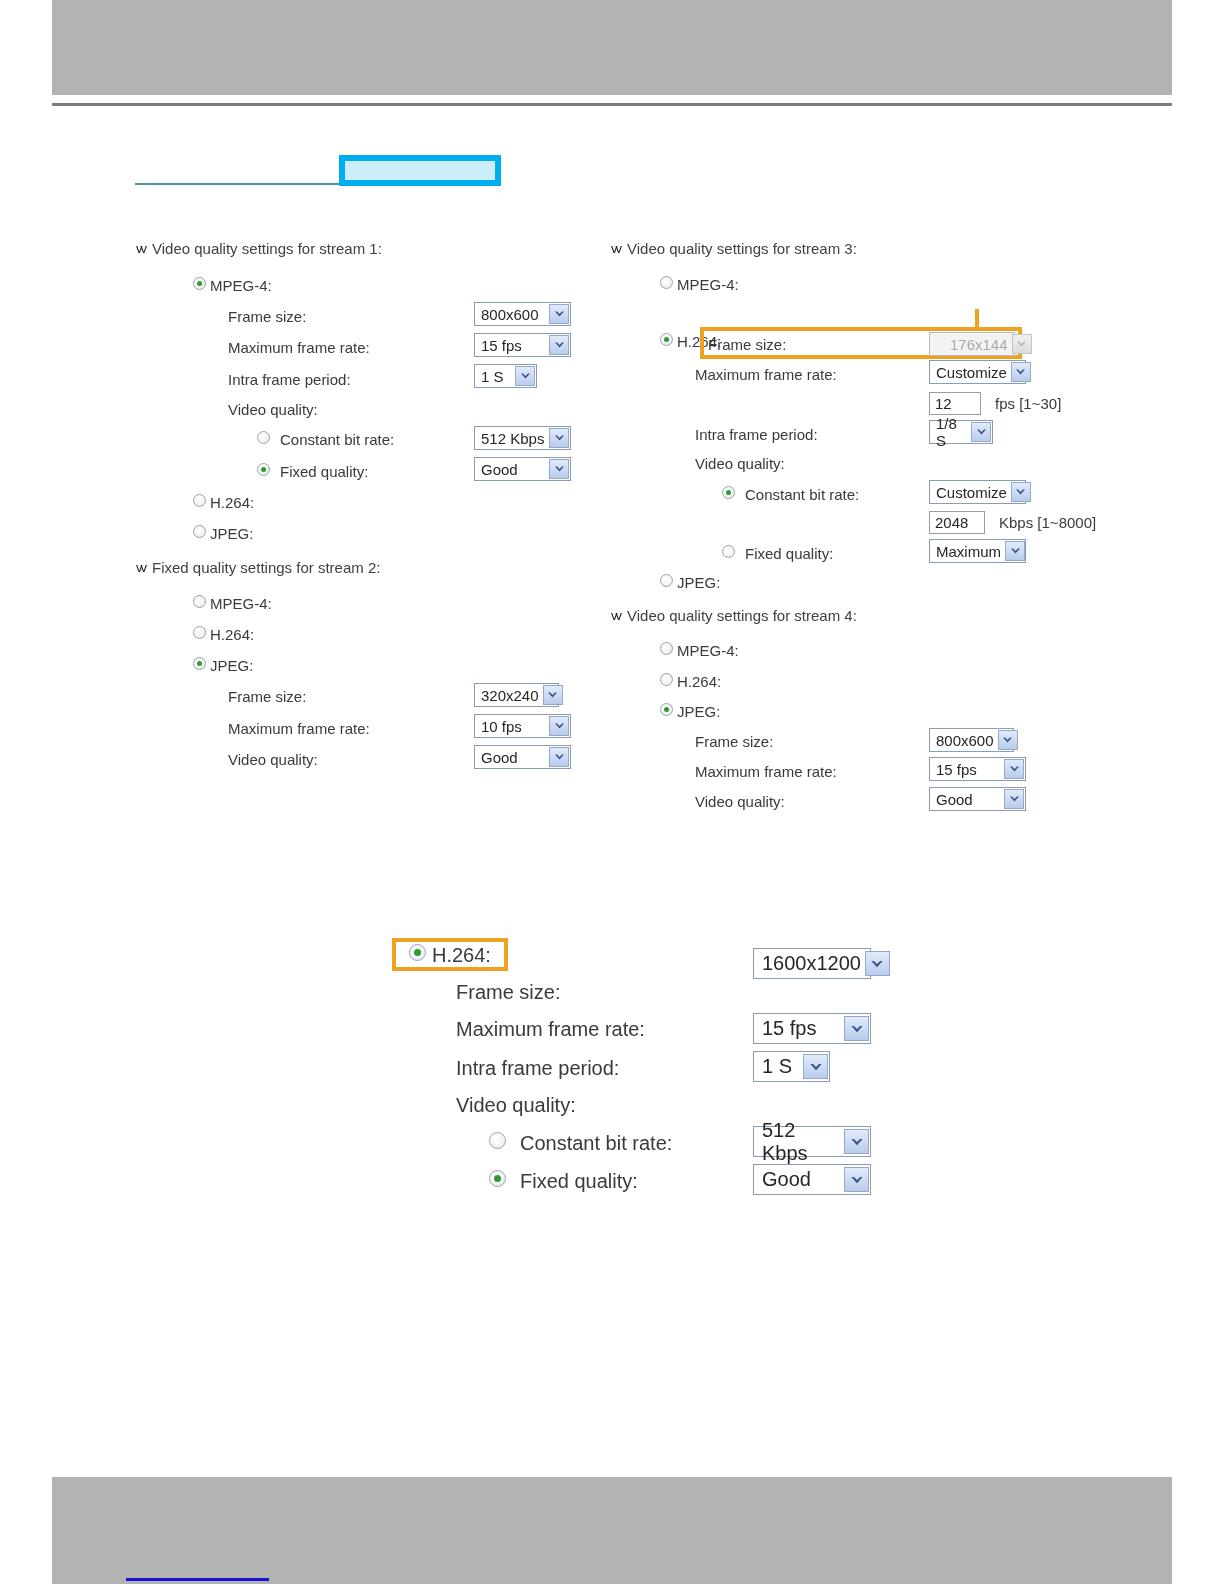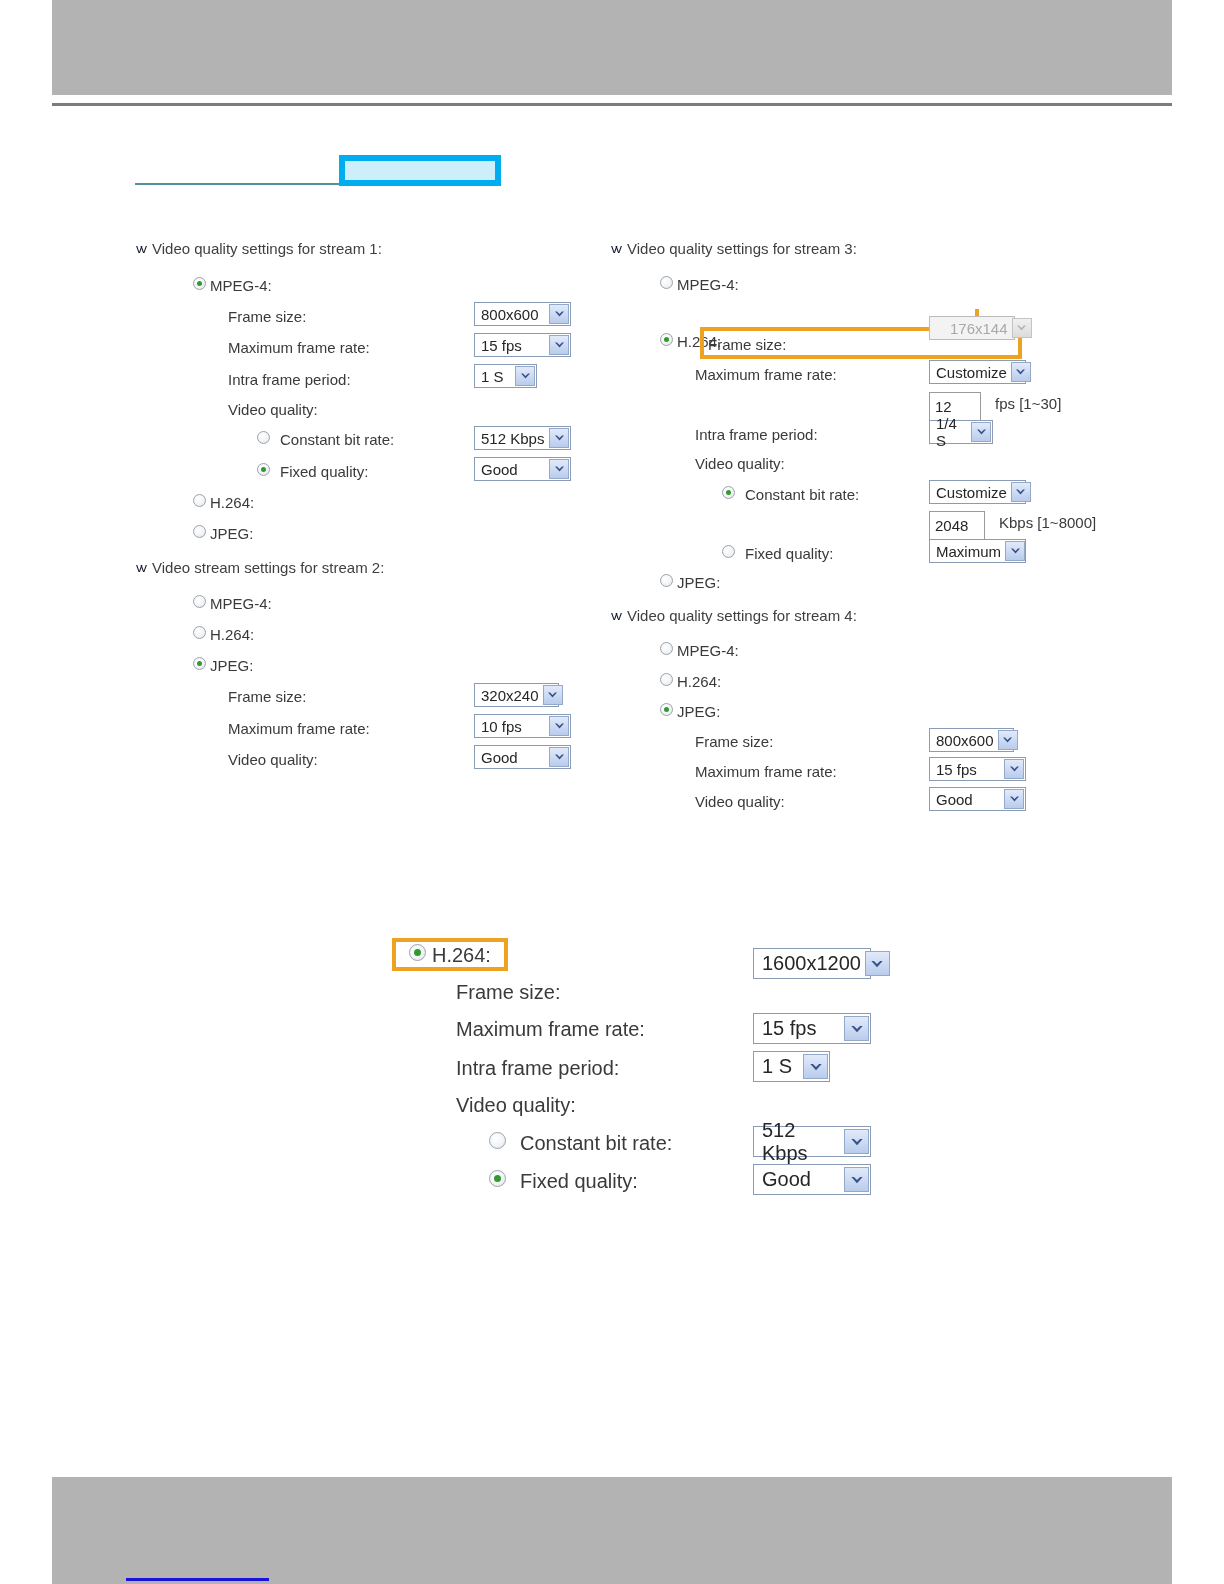--- a/index.html
+++ b/index.html
@@ -140,21 +140,21 @@
     background: linear-gradient(#f0f0f0, #dcdcdc);
     border-color: #c4c4c4;
   }
 
   .txtbox {
     display: inline-flex;
     align-items: center;
     background: #ffffff;
     border: 1px solid #9b9b9b;
     box-sizing: border-box;
-    height: 29px;
+    height: 23px;
     padding: 0 5px;
     font-size: 15px;
     color: #262626;
   }
   .unit {
     font-size: 15px;
     color: #3a3a3a;
     margin-left: 7px;
   }
 
@@ -272,21 +272,21 @@
   <span>H.264:</span>
 </div>
 <div class="codec-row" style="position:absolute; left:193px; top:525px;">
   <span class="radio"></span>
   <span>JPEG:</span>
 </div>
 
 <div class="panel" style="left:136px; top:559px;">
   <div class="section-head">
     <span class="chev">vv</span>
-    <span>Video stream settings for stream 2:</span>
+    <span>Fixed quality settings for stream 2:</span>
   </div>
 </div>
 
 <div class="codec-row" style="position:absolute; left:193px; top:595px;">
   <span class="radio"></span>
   <span>MPEG-4:</span>
 </div>
 <div class="codec-row" style="position:absolute; left:193px; top:626px;">
   <span class="radio"></span>
   <span>H.264:</span>
@@ -347,21 +347,21 @@
   <span class="radio on"></span>
   <span>H.264:</span>
 </div>
 
 <div class="hl-line" style="left:975px; top:309px; height:22px;"></div>
 <div class="hl-box" style="left:700px; top:327px; width:322px; height:32px;"></div>
 
 <div class="field-row" style="position:absolute; left:708px; top:336px;">
   <span class="field-label">Frame size:</span>
 </div>
-<div class="sel disabled" style="position:absolute; left:929px; top:316px; width:86px;padding-left:20px;">
+<div class="sel disabled" style="position:absolute; left:929px; top:332px; width:86px;padding-left:20px;">
   <span>176x144</span>
   <span class="btn">
       <svg width="11" height="8" viewBox="0 0 11 8">
         <path d="M1 1.5 L5.5 6.5 L10 1.5 L8 1.5 L5.5 4 L3 1.5 Z" fill="#b4b4b4"></path>
       </svg>
     </span>
 </div>
 
 <div class="field-row" style="position:absolute; left:695px; top:366px;">
   <span class="field-label">Maximum frame rate:</span>
@@ -376,21 +376,21 @@
 </div>
 <div class="txtbox" style="position:absolute; left:929px; top:392px; width:52px;">
   <span>12</span>
 </div>
 <span class="unit" style="position:absolute; left:988px; top:395px;">fps [1~30]</span>
 
 <div class="field-row" style="position:absolute; left:695px; top:426px;">
   <span class="field-label">Intra frame period:</span>
 </div>
 <div class="sel" style="position:absolute; left:929px; top:420px; width:64px;">
-  <span>1/4 S</span>
+  <span>1/8 S</span>
   <span class="btn">
       <svg width="11" height="8" viewBox="0 0 11 8">
         <path d="M1 1.5 L5.5 6.5 L10 1.5 L8 1.5 L5.5 4 L3 1.5 Z" fill="#36528c"></path>
       </svg>
     </span>
 </div>
 
 <div class="field-row" style="position:absolute; left:695px; top:455px;">
   <span class="field-label">Video quality:</span>
 </div>

